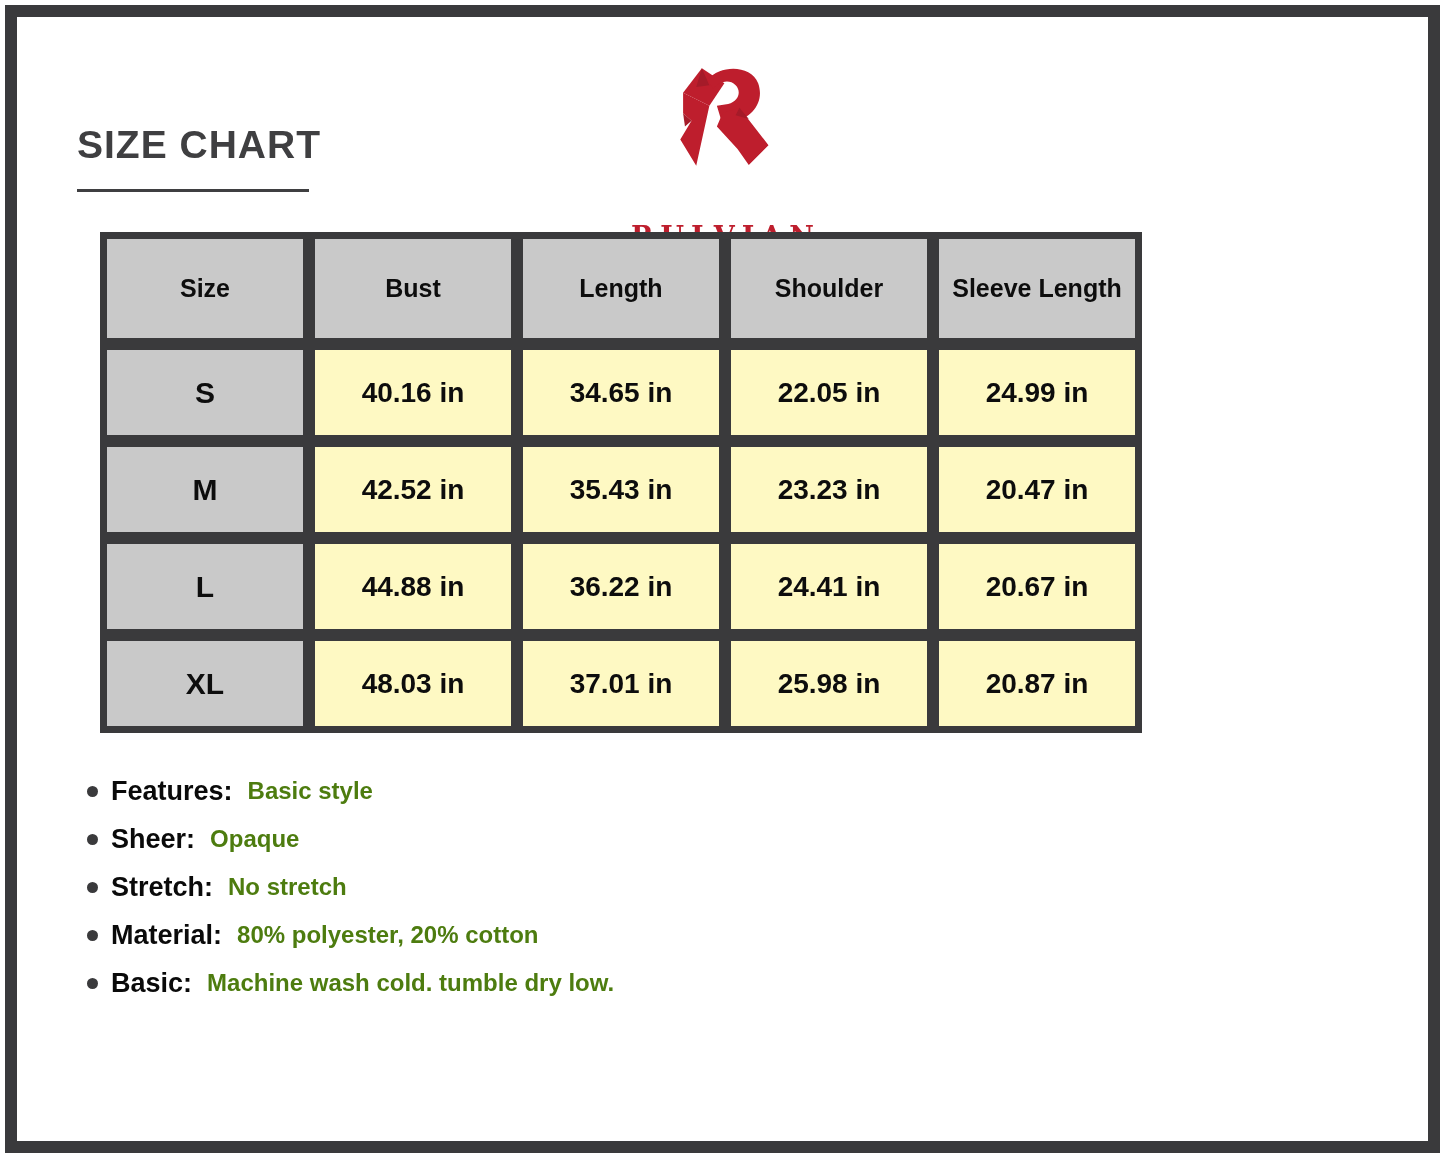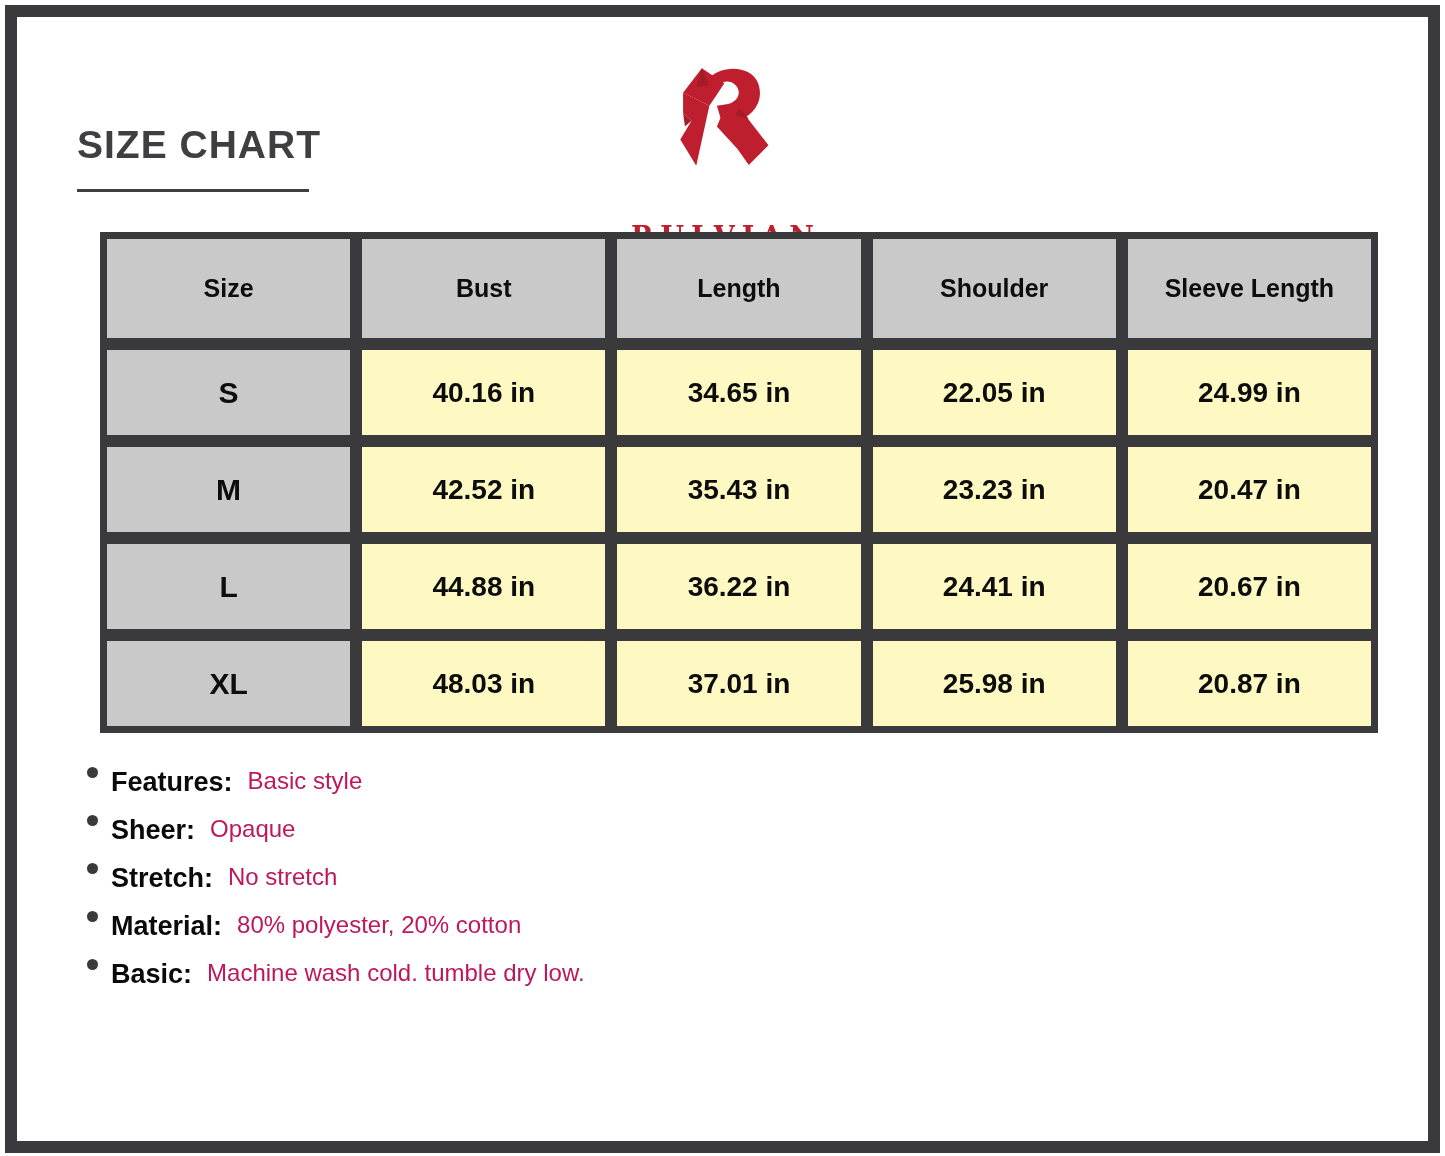--- a/index.html
+++ b/index.html
@@ -27,46 +27,46 @@
     display: flex; flex-direction: column; align-items: center; gap: 40px;
   }
   .logo-mark { width: 132px; height: 122px; }
   .brand-name {
     font-family: "DejaVu Serif", serif;
     font-weight: bold; font-size: 27px; color: #be1e2d;
     letter-spacing: 7px; margin-top: 2px; margin-left: 7px;
   }
 
   .size-table {
-    position: absolute; left: 83px; top: 215px; width: 1278px;
+    position: absolute; left: 83px; top: 215px; width: 1042px;
     background: #3a3a3c; padding: 7px;
     display: grid;
     grid-template-columns: repeat(5, 1fr);
     grid-template-rows: 99px 85px 85px 85px 85px;
     gap: 12px;
   }
   .cell {
     display: flex; align-items: center; justify-content: center;
     background: #fef9c3; color: #0d0d0d; font-weight: bold;
     text-align: center;
   }
   .cell.head { background: #c9c9c9; font-size: 25px; }
   .cell.sizecol { background: #c9c9c9; font-size: 30px; }
   .cell.val { font-size: 28px; }
 
   .details-list { position: absolute; left: 70px; top: 750px; }
   .detail-row {
-    display: flex; align-items: flex-start; height: 48px;
+    display: flex; align-items: center; height: 48px;
   }
   .bullet {
     width: 11px; height: 11px; border-radius: 50%;
     background: #3a3a3c; margin-right: 13px; flex: 0 0 auto;
   }
   .detail-label { font-size: 27px; font-weight: bold; color: #0a0a0a; }
-  .detail-value { font-size: 24px; font-weight: normal; color: #be185d; margin-left: 15px; }
+  .detail-value { font-size: 24px; font-weight: bold; color: #4d7c0f; margin-left: 15px; }
 </style>
 </head>
 <body>
 
 <div class="frame">
 
   <div class="title-block">
     <div class="page-title">SIZE CHART</div>
     <div class="title-underline"></div>
   </div>

